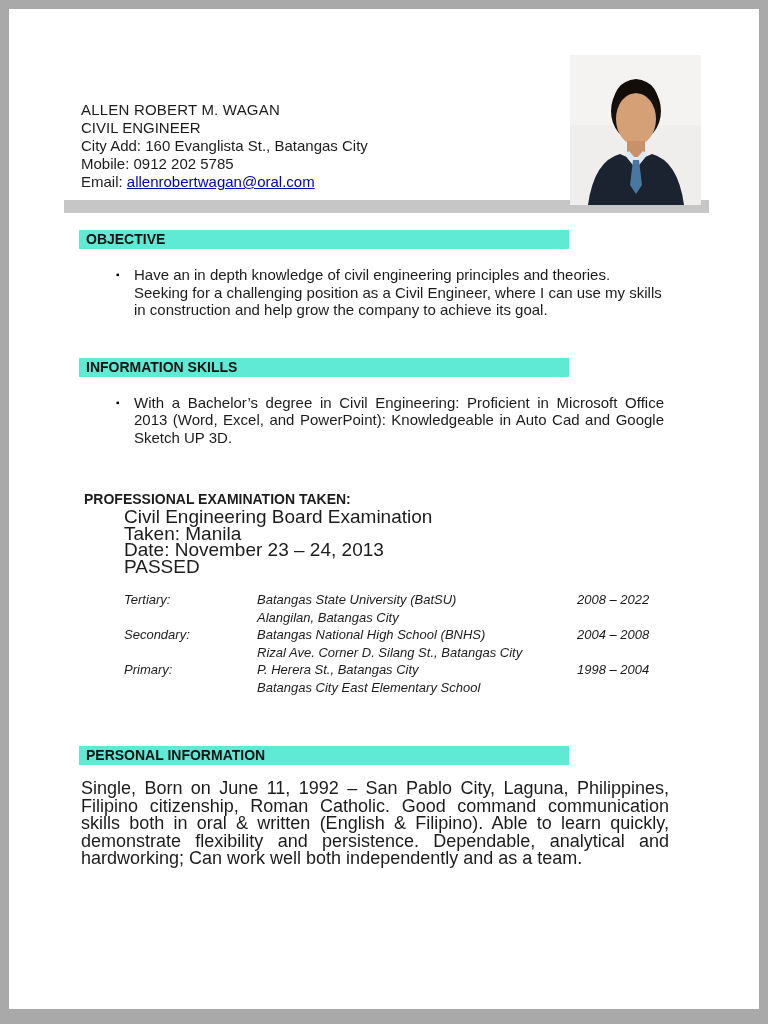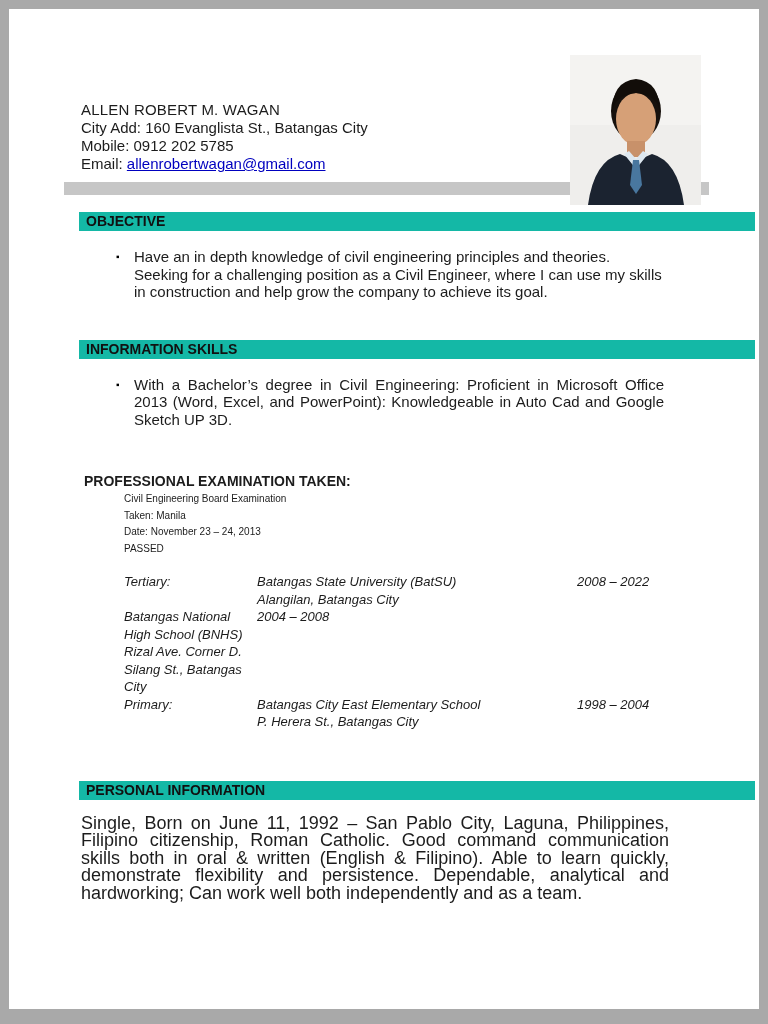--- a/index.html
+++ b/index.html
@@ -32,25 +32,25 @@
   .header-divider {
     margin-top: 9px;
     margin-left: -17px;
     width: 645px;
     height: 13px;
     background: #c6c6c6;
   }
   
   .section-bar {
     margin-left: -2px;
-    width: 676px;
+    width: 490px;
     height: 19px;
     line-height: 19px;
     padding-left: 7px;
-    background: #14b8a6;
+    background: #5eead4;
     font-size: 14px;
     font-weight: bold;
     color: #111;
   }
   .bar-objective { margin-top: 17px; }
   .bar-skills { margin-top: 39px; }
   .bar-education { margin-top: 45px; }
   .bar-personal { margin-top: 50px; }
   
   .bullet-row {
@@ -65,21 +65,21 @@
     flex: 0 0 18px;
     font-size: 10px;
     line-height: 17.5px;
     color: #000;
   }
   .bullet-text { width: 530px; }
   .bullet-text.justify { text-align: justify; }
   
   .exam-block { margin-top: 45px; }
   .exam-heading { font-size: 14px; font-weight: bold; margin-left: 3px; }
-  .exam-lines { margin-top: 2px; margin-left: 43px; font-size: 10px; line-height: 16.5px; }
+  .exam-lines { margin-top: 2px; margin-left: 43px; font-size: 19px; line-height: 16.5px; }
   
   .edu-grid {
     margin-top: 16px;
     margin-left: 43px;
     font-size: 13px;
     line-height: 17.5px;
     font-style: italic;
   }
   .edu-row { display: grid; grid-template-columns: 133px 320px 1fr; }
   .edu-school-wrap { }
@@ -92,23 +92,24 @@
     text-align: justify;
   }
 </style>
 </head>
 <body>
 
 <div class="page">
 
   <div class="header-block">
     <div class="name">ALLEN ROBERT M. WAGAN</div>
+    <div>CIVIL ENGINEER</div>
     <div>City Add: 160 Evanglista St., Batangas City</div>
     <div>Mobile: 0912 202 5785</div>
-    <div><span>Email: </span><a class="email-link">allenrobertwagan@gmail.com</a></div>
+    <div><span>Email: </span><a class="email-link">allenrobertwagan@oral.com</a></div>
   </div>
 
   <div class="photo">
     <svg viewBox="0 0 131 150">
       <rect width="131" height="150" fill="#efeeec"></rect>
       <rect width="131" height="70" fill="#f4f3f1"></rect>
       <ellipse cx="66" cy="56" rx="25" ry="30" fill="#17110d"></ellipse>
       <ellipse cx="66" cy="64" rx="20" ry="26" fill="#d6a077"></ellipse>
       <path d="M42 58 Q42 26 66 24 Q90 26 90 58 Q88 40 66 38 Q44 40 42 58 Z" fill="#120d09"></path>
       <rect x="57" y="86" width="18" height="16" fill="#c8916a"></rect>
@@ -145,31 +146,32 @@
   <div class="edu-grid">
     <div class="edu-row">
       <div>Tertiary:</div>
       <div class="edu-school-wrap">
         <div>Batangas State University (BatSU)</div>
         <div>Alangilan, Batangas City</div>
       </div>
       <div>2008 – 2022</div>
     </div>
     <div class="edu-row">
+      <div>Secondary:</div>
       <div class="edu-school-wrap">
         <div>Batangas National High School (BNHS)</div>
         <div>Rizal Ave. Corner D. Silang St., Batangas City</div>
       </div>
       <div>2004 – 2008</div>
     </div>
     <div class="edu-row">
       <div>Primary:</div>
       <div class="edu-school-wrap">
+        <div>P. Herera St., Batangas City</div>
         <div>Batangas City East Elementary School</div>
-        <div>P. Herera St., Batangas City</div>
       </div>
       <div>1998 – 2004</div>
     </div>
   </div>
 
   <div class="section-bar bar-personal">PERSONAL INFORMATION</div>
   <div class="personal-text">Single, Born on June 11, 1992 – San Pablo City, Laguna, Philippines, Filipino citizenship, Roman Catholic. Good command communication skills both in oral &amp; written (English &amp; Filipino). Able to learn quickly, demonstrate flexibility and persistence. Dependable, analytical and hardworking; Can work well both independently and as a team.</div>
 
 </div>
 

